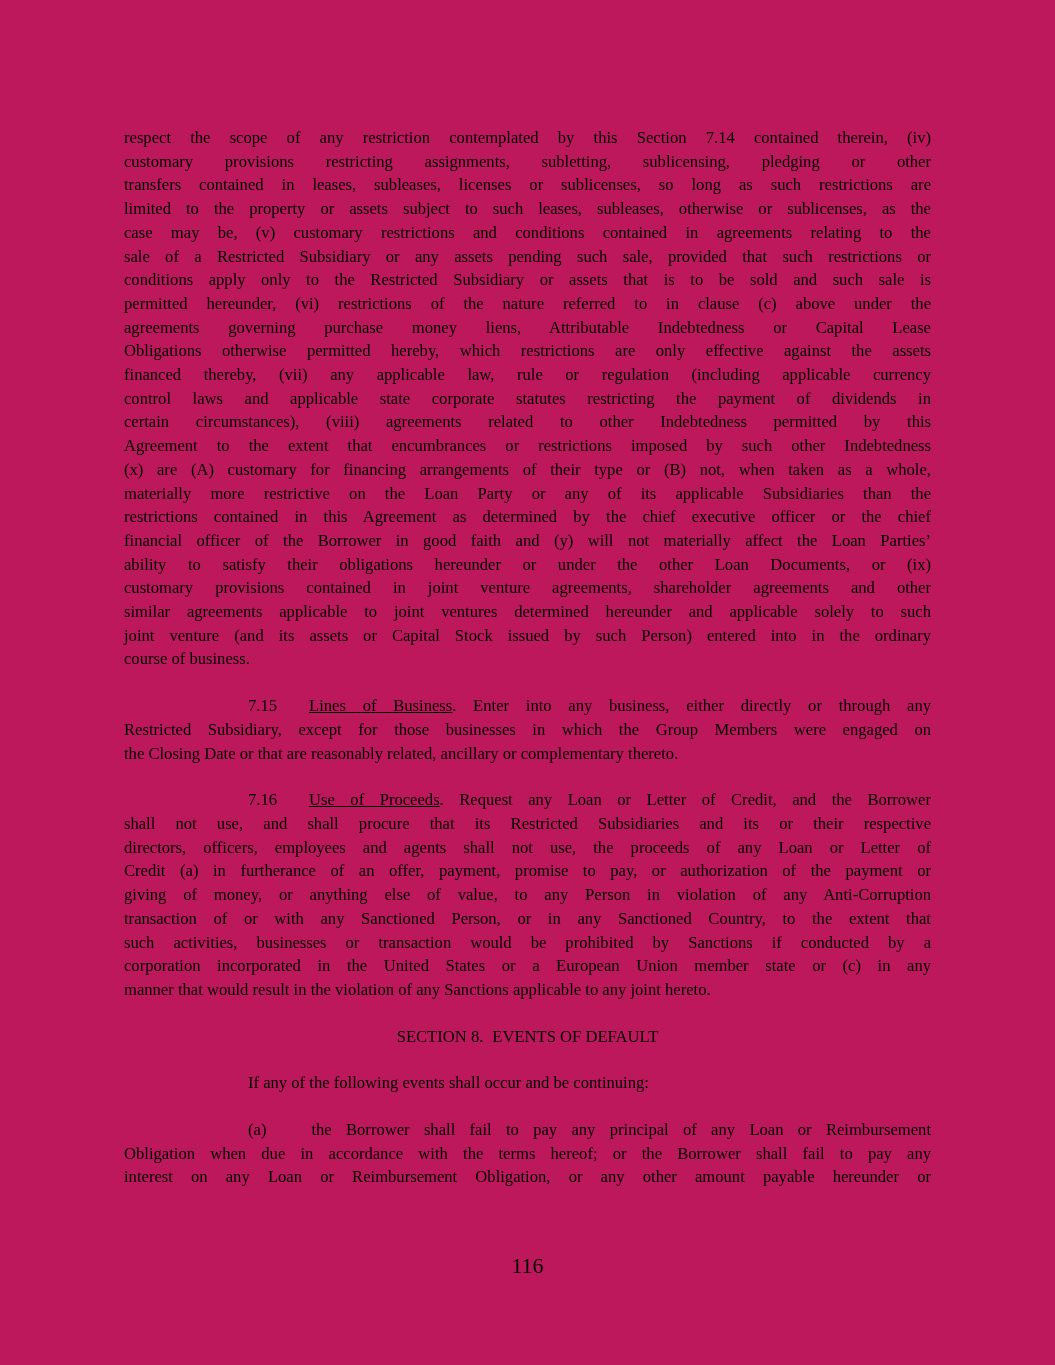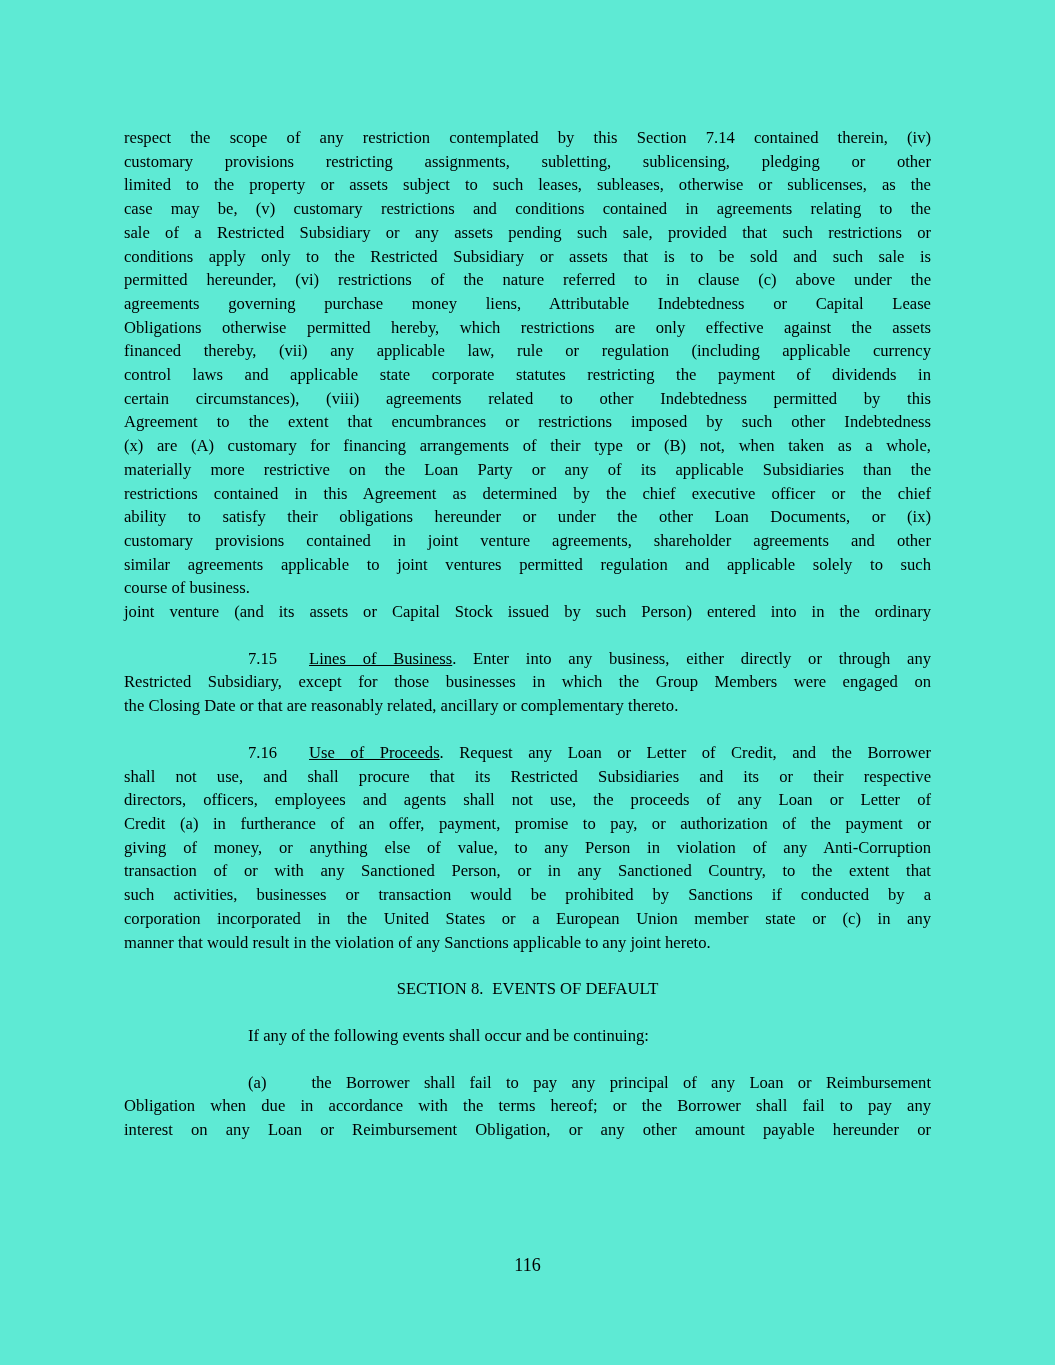--- a/index.html
+++ b/index.html
@@ -1,20 +1,20 @@
 <!DOCTYPE html>
 <html><head>
 <meta charset="utf-8">
 <style>
   html,body{margin:0;padding:0;background:#e8e8e8;}
   .page{
     position:relative;
     width:1055px;
     height:1365px;
-    background:#5eead4;
+    background:#be185d;
     font-family:"Liberation Serif","DejaVu Serif",serif;
     font-size:16.6px;
     line-height:23.7px;
     color:#000000;
     overflow:hidden;
   }
   .content{
     position:absolute;
     left:124px;
     top:126px;
@@ -27,51 +27,53 @@
   .indent{display:inline-block;width:124px;}
   .tab{display:inline-block;}
   .u{text-decoration:underline;}
   .footer{
     position:absolute;
     left:0;
     width:100%;
     top:1254px;
     text-align:center;
     font-family:"Liberation Serif","DejaVu Serif",serif;
-    font-size:18px;
+    font-size:22px;
     color:#000000;
   }
 </style>
 </head>
 <body>
 
 <div class="page">
   <div class="content">
     <div class="para">
         <div class="line"><span>respect the scope of any restriction contemplated by this Section 7.14 contained therein, (iv)</span></div>
         <div class="line"><span>customary provisions restricting assignments, subletting, sublicensing, pledging or other</span></div>
+        <div class="line"><span>transfers contained in leases, subleases, licenses or sublicenses, so long as such restrictions are</span></div>
         <div class="line"><span>limited to the property or assets subject to such leases, subleases, otherwise or sublicenses, as the</span></div>
         <div class="line"><span>case may be, (v) customary restrictions and conditions contained in agreements relating to the</span></div>
         <div class="line"><span>sale of a Restricted Subsidiary or any assets pending such sale, provided that such restrictions or</span></div>
         <div class="line"><span>conditions apply only to the Restricted Subsidiary or assets that is to be sold and such sale is</span></div>
         <div class="line"><span>permitted hereunder, (vi) restrictions of the nature referred to in clause (c) above under the</span></div>
         <div class="line"><span>agreements governing purchase money liens, Attributable Indebtedness or Capital Lease</span></div>
         <div class="line"><span>Obligations otherwise permitted hereby, which restrictions are only effective against the assets</span></div>
         <div class="line"><span>financed thereby, (vii) any applicable law, rule or regulation (including applicable currency</span></div>
         <div class="line"><span>control laws and applicable state corporate statutes restricting the payment of dividends in</span></div>
         <div class="line"><span>certain circumstances), (viii) agreements related to other Indebtedness permitted by this</span></div>
         <div class="line"><span>Agreement to the extent that encumbrances or restrictions imposed by such other Indebtedness</span></div>
         <div class="line"><span>(x) are (A) customary for financing arrangements of their type or (B) not, when taken as a whole,</span></div>
         <div class="line"><span>materially more restrictive on the Loan Party or any of its applicable Subsidiaries than the</span></div>
         <div class="line"><span>restrictions contained in this Agreement as determined by the chief executive officer or the chief</span></div>
+        <div class="line"><span>financial officer of the Borrower in good faith and (y) will not materially affect the Loan Parties’</span></div>
         <div class="line"><span>ability to satisfy their obligations hereunder or under the other Loan Documents, or (ix)</span></div>
         <div class="line"><span>customary provisions contained in joint venture agreements, shareholder agreements and other</span></div>
-        <div class="line"><span>similar agreements applicable to joint ventures permitted regulation and applicable solely to such</span></div>
+        <div class="line"><span>similar agreements applicable to joint ventures determined hereunder and applicable solely to such</span></div>
+        <div class="line"><span>joint venture (and its assets or Capital Stock issued by such Person) entered into in the ordinary</span></div>
         <div class="line no-justify"><span>course of business.</span></div>
-        <div class="line"><span>joint venture (and its assets or Capital Stock issued by such Person) entered into in the ordinary</span></div>
       </div>
     <div class="para">
         <div class="line"><span class="indent"></span><span>7.15</span><span class="tab" style="width: 32px;"></span><span class="u">Lines of Business</span><span>.  Enter into any business, either directly or through any</span></div>
         <div class="line"><span>Restricted Subsidiary, except for those businesses in which the Group Members were engaged on</span></div>
         <div class="line no-justify"><span>the Closing Date or that are reasonably related, ancillary or complementary thereto.</span></div>
       </div>
     <div class="para">
         <div class="line"><span class="indent"></span><span>7.16</span><span class="tab" style="width: 32px;"></span><span class="u">Use of Proceeds</span><span>.  Request any Loan or Letter of Credit, and the Borrower</span></div>
         <div class="line"><span>shall not use, and shall procure that its Restricted Subsidiaries and its or their respective</span></div>
         <div class="line"><span>directors, officers, employees and agents shall not use, the proceeds of any Loan or Letter of</span></div>

